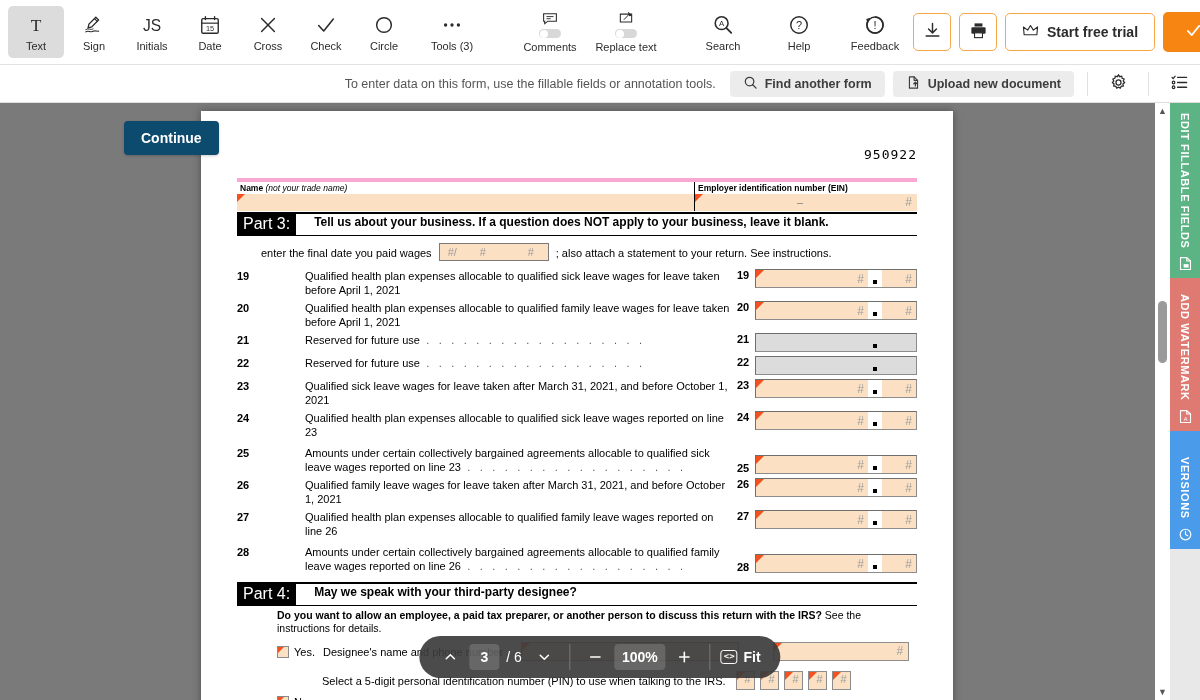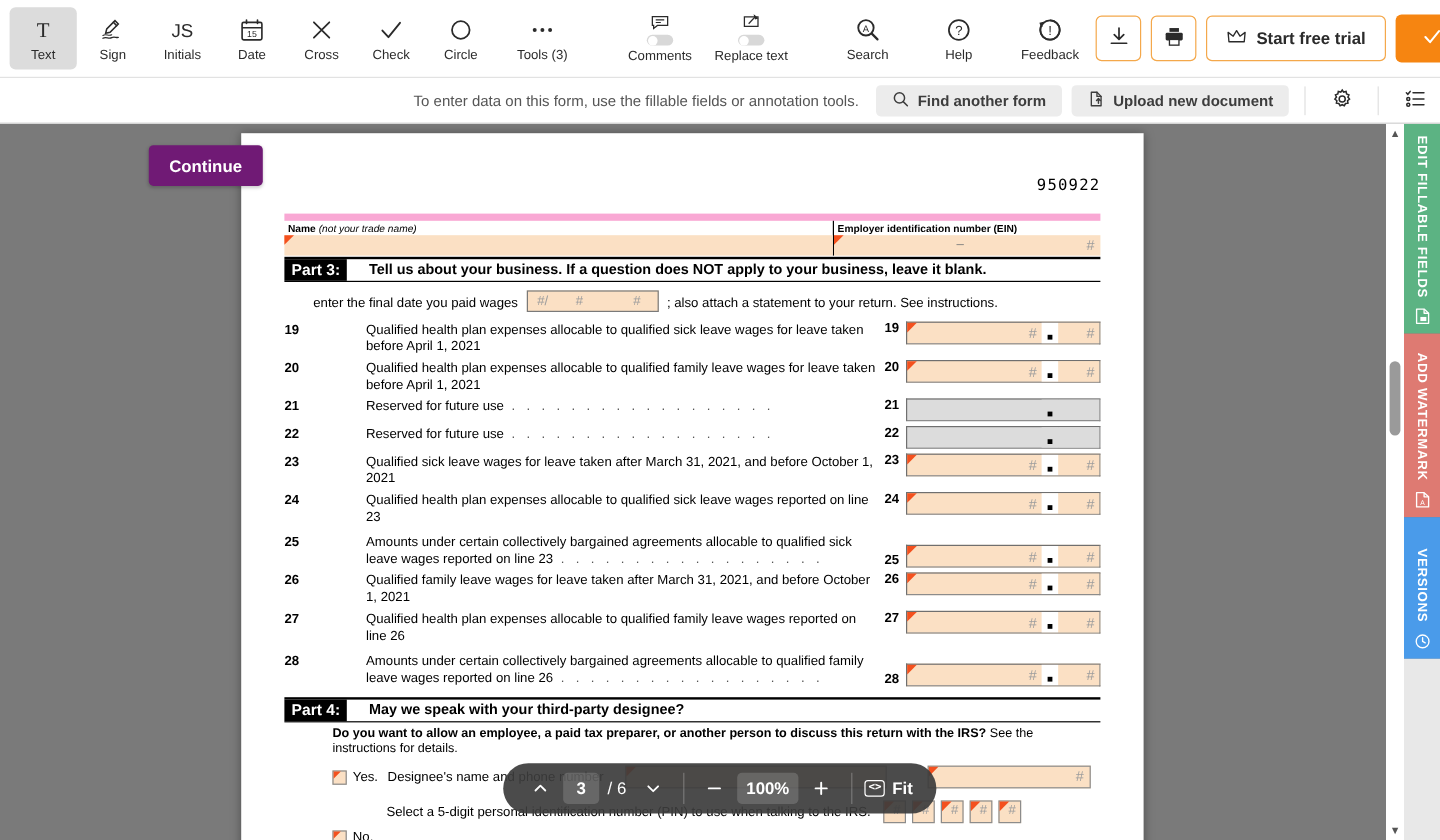--- a/index.html
+++ b/index.html
@@ -74,59 +74,59 @@
   .subbar-right { display: flex; align-items: center; gap: 8px; padding-right: 4px; }
   .sub-sep { width:1px; height:24px; background:#e0e0e0; margin:0 5px; }
   .sub-icon { width: 34px; height: 30px; display: flex; align-items: center; justify-content: center; cursor: pointer; }
 
   
   .viewer {
     position: absolute; top: 103px; left: 0; right: 0; bottom: 0;
     background: #7a7a7a; overflow: hidden;
   }
   .continue-btn {
-    position: absolute; left: 124px; top: 18px; background: #701a75; color: #fff;
+    position: absolute; left: 124px; top: 18px; background: #0c4a6e; color: #fff;
     font-weight: bold; font-size: 14px; padding: 9px 17px; border-radius: 4px;
     cursor: pointer; z-index: 12; box-shadow: 0 1px 3px rgba(0,0,0,.2);
   }
 
   
   .page {
     position: absolute; left: 201px; top: 8px; width: 752px; height: 700px;
     background: #fff; box-shadow: 0 0 8px rgba(0,0,0,.35);
     font-family: "Liberation Sans", sans-serif;
   }
   .form { position: absolute; left: 36px; top: 36px; width: 680px; color: #000; }
 
   .formnum {
     text-align: right; font-family: "DejaVu Sans Mono", monospace; font-size: 13px;
     letter-spacing: 1px; margin-bottom: 3px;
   }
 
   
-  .hdr-row { display: flex; border-top: 6px solid #f9a8d4; margin-top: 16px; }
+  .hdr-row { display: flex; border-top: 4px solid #f9a8d4; margin-top: 16px; }
   .hdr-cell { border-right: 1px solid #000; }
   .hdr-cell:last-child { border-right: none; }
   .hdr-lbl { font-size: 8.5px; padding: 1px 3px; font-weight: bold; }
   .hdr-lbl i { font-weight: normal; }
 
   .fld {
     background: #fbe0c4; position: relative; height: 17px;
     border: 1px solid #9a9a9a; border-left-color:#6f6f6f; border-top-color:#6f6f6f;
   }
   .fld.nb { border: none; }
   .corner::before {
     content: ""; position: absolute; left: 0; top: 0;
     border-top: 8px solid #f4511e; border-right: 8px solid transparent; z-index: 2;
   }
   .hash { position: absolute; right: 5px; top: 1px; color: #9d9d9d; font-size: 12px; }
   .dash { position: absolute; left: 46%; top: 2px; color: #7d7d7d; font-size: 11px; }
 
   .part-bar { display: flex; align-items: stretch; border-top: 2px solid #000; border-bottom:1px solid #000; }
-  .part-tag { background: #000; color: #fff; font-weight: bold; font-size: 13px; padding: 1px 6px 2px; text-align: center; }
+  .part-tag { background: #000; color: #fff; font-weight: normal; font-size: 16px; padding: 1px 6px 2px; text-align: center; }
   .part-txt { font-weight: bold; font-size: 12px; padding: 1px 0 2px 18px; }
 
   .line { display: flex; align-items: flex-start; margin-top: 5px; }
   .lno { width: 24px; font-weight: bold; font-size: 11px; flex: none; padding-top: 1px; }
   .ltext { font-size: 11px; line-height: 14px; flex: 1; }
   .leader { letter-spacing: 3.2px; color: #555; }
 
   .chk {
     display:inline-block; width: 12px; height: 12px; background:#fbe0c4;
     border:1px solid #8a8a8a; vertical-align: -2px; position: relative; margin: 0 5px 0 2px;

